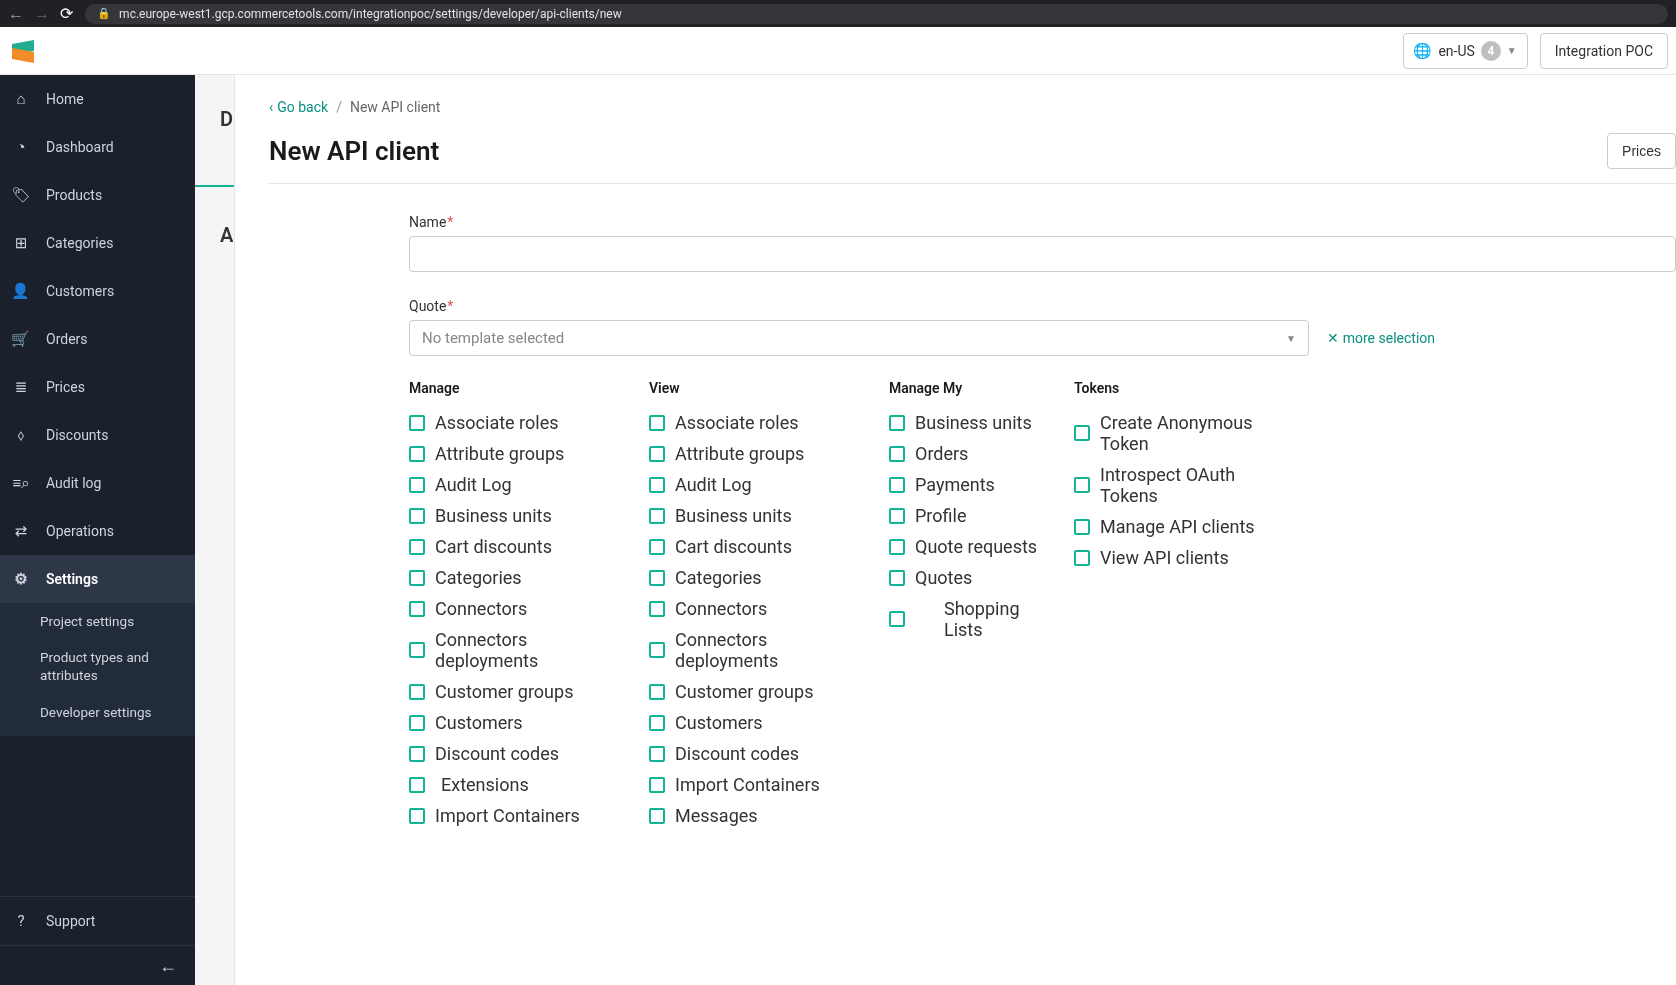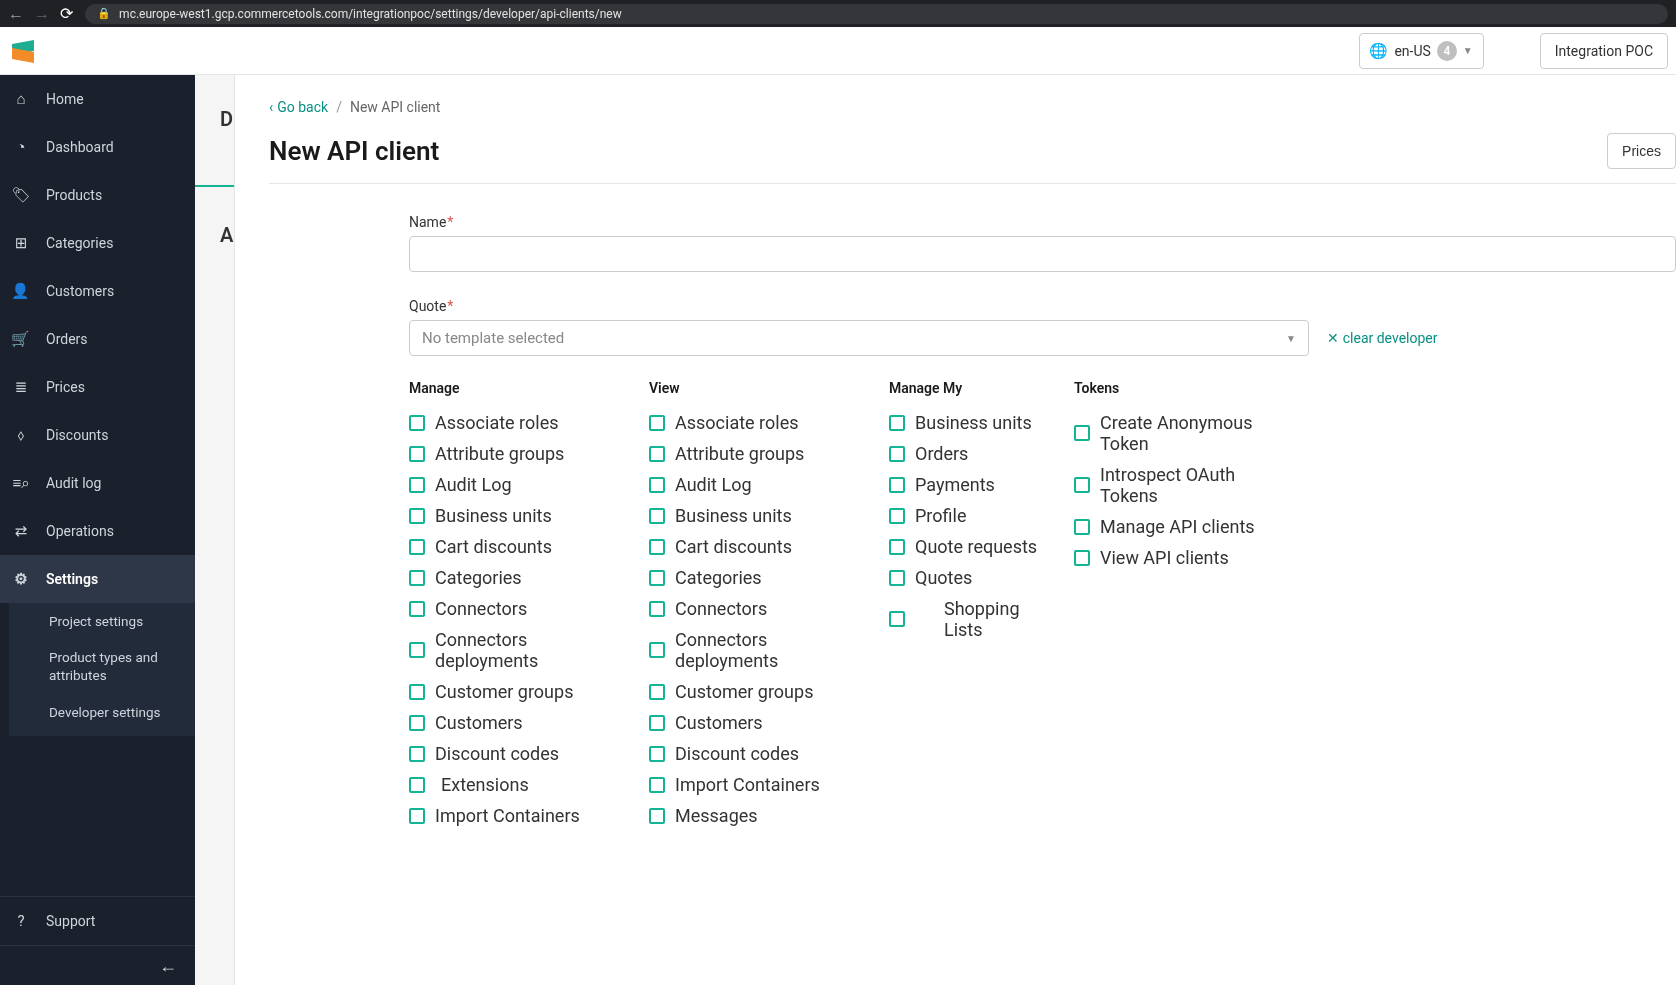--- a/index.html
+++ b/index.html
@@ -18,32 +18,32 @@
   
   .top-header { height: 48px; border-bottom: 1px solid #e5e5e5; display: flex; align-items: center; justify-content: space-between; padding: 0 8px; }
   .logo { width: 22px; height: 22px; position: relative; margin-left: 4px; }
   .logo .l1 { position: absolute; width: 22px; height: 11px; background: #20ad92; transform: skewY(-10deg); top: 2px; }
   .logo .l2 { position: absolute; width: 22px; height: 11px; background: #f28c28; transform: skewY(10deg); top: 10px; }
   .header-right { display: flex; gap: 12px; align-items: center; }
   .lang-pill { border: 1px solid #ccc; border-radius: 4px; height: 36px; padding: 0 10px; display: flex; align-items: center; gap: 6px; color: #333; font-size: 14px; cursor: pointer; }
   .globe { color: #666; font-size: 15px; }
   .badge { background: #bfbfbf; color: #fff; border-radius: 50%; width: 20px; height: 20px; display: flex; align-items: center; justify-content: center; font-size: 12px; font-weight: 600; }
   .caret { color: #888; font-size: 10px; }
-  .project-pill { border: 1px solid #ccc; border-radius: 4px; height: 36px; padding: 0 14px; display: flex; align-items: center; font-size: 14px; color: #333; cursor: pointer; margin-left: 44px; }
+  .project-pill { border: 1px solid #ccc; border-radius: 4px; height: 36px; padding: 0 14px; display: flex; align-items: center; font-size: 14px; color: #333; cursor: pointer; }
   
   
   .layout { display: flex; height: calc(985px - 27px - 48px); }
   
   
   .sidebar { width: 195px; background: #1a202c; color: #cfd4dc; display: flex; flex-direction: column; }
   .side-item { height: 48px; display: flex; align-items: center; padding: 0 12px; gap: 16px; cursor: pointer; font-size: 14px; }
   .side-item.active { background: #2d3748; color: #fff; font-weight: 600; }
   .side-icon { width: 18px; color: #cfd4dc; display: flex; justify-content: center; font-size: 15px; }
   .side-sub { padding: 9px 12px 9px 40px; font-size: 13.5px; cursor: pointer; line-height: 1.35; }
-  .side-sub-group { background: #222b3a; padding-bottom: 6px; margin-left: 9px; }
+  .side-sub-group { background: #222b3a; padding-bottom: 6px; }
   .side-spacer { flex: 1; }
   .side-bottom { border-top: 1px solid #2a3240; }
   .side-collapse { height: 40px; display: flex; align-items: center; justify-content: flex-end; padding: 0 18px; border-top: 1px solid #2a3240; cursor: pointer; color: #cfd4dc; font-size: 18px; }
   
   
   .hidden-panel { width: 40px; background: #f5f5f5; border-right: 1px solid #e5e5e5; position: relative; }
   .hidden-panel .letter { position: absolute; left: 25px; color: #333; font-size: 20px; font-weight: 600; }
   .hidden-panel .d { top: 32px; }
   .hidden-panel .a { top: 148px; }
   .hidden-panel .border-top { position: absolute; top: 110px; left: 0; right: 0; height: 2px; background: #13b394; }
@@ -215,21 +215,21 @@
           <span>Quote</span><span class="req">*</span>
         </label>
 
         <div class="template-row">
           <div class="template-select">
             <span class="template-placeholder">No template selected</span>
             <span class="caret">▼</span>
           </div>
           <span class="clear-sel">
             <span>✕</span>
-            <span>clear developer</span>
+            <span>more selection</span>
           </span>
         </div>
 
         <div class="scope-columns">
           <div class="scope-col c1">
             <div class="col-header">Manage</div>
             <div id="col-manage">
                 <label class="check-row" style="margin-bottom: 10px;">
                   <span class="checkbox"></span>
                   <span>Associate roles</span>

